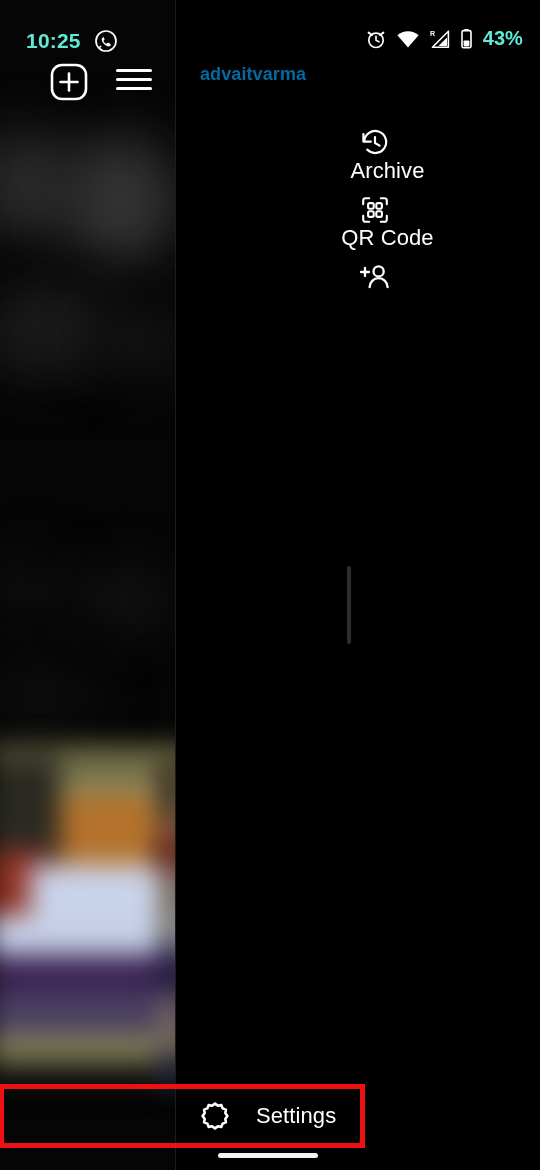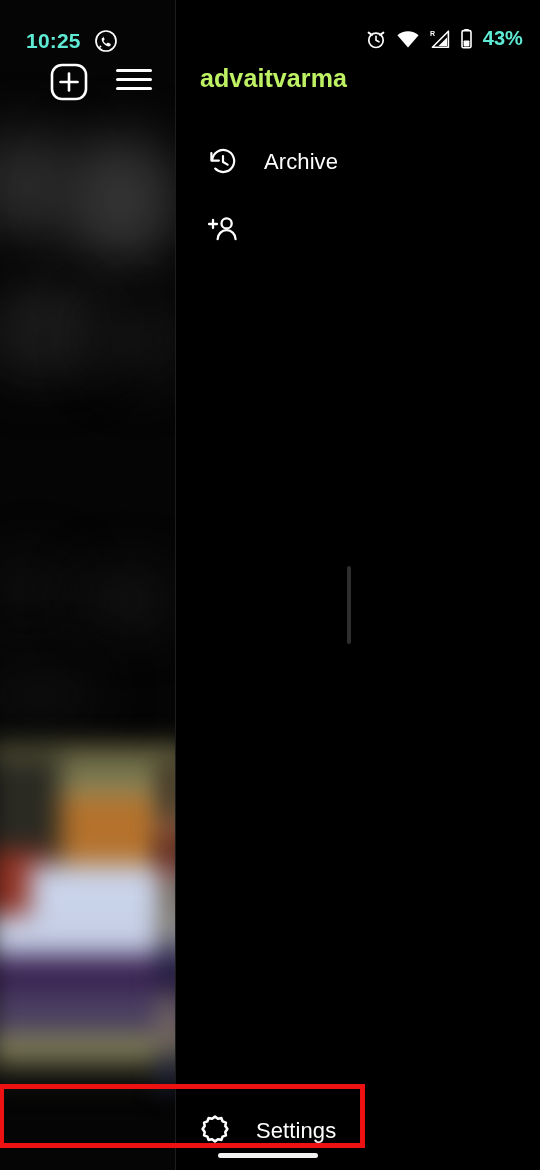--- a/index.html
+++ b/index.html
@@ -123,38 +123,39 @@
     width: 365px;
     height: 1170px;
     background: #000;
     border-left: 1px solid #1d1d1d;
     z-index: 30;
   }
   #drawer-username {
     position: absolute;
     left: 24px;
     top: 64px;
-    font-size: 25px;
+    font-size: 18px;
     font-weight: bold;
-    color: #bef264;
+    color: #0369a1;
     letter-spacing: 0.1px;
   }
   #menu-list {
     position: absolute;
     left: 0;
     top: 128px;
     width: 365px;
   }
   .menu-item {
     position: relative;
     height: 67px;
     display: flex;
     align-items: center;
     padding-left: 32px;
     box-sizing: border-box;
+    flex-direction: column;
   }
   .menu-icon {
     width: 30px;
     height: 30px;
     flex: 0 0 30px;
     display: flex;
     align-items: center;
     justify-content: center;
   }
   .menu-label {
@@ -166,21 +167,21 @@
   }
 
   
   #settings-row {
     position: absolute;
     left: 0;
     top: 1088px;
     width: 365px;
     height: 56px;
     display: flex;
-    align-items: flex-end;
+    align-items: center;
     padding-left: 24px;
     box-sizing: border-box;
   }
   #settings-highlight {
     position: absolute;
     left: -1px;
     top: 1084px;
     width: 366px;
     height: 64px;
     border: 5px solid #ee1111;
@@ -277,20 +278,35 @@
           <svg width="30" height="30" viewBox="0 0 30 30">
             <path d="M4.2 13.2 A11 11 0 1 1 7.2 21.6" fill="none" stroke="#fff" stroke-width="2.2" stroke-linecap="round"></path>
             <polyline points="3.4,6.0 3.4,13.6 10.9,13.6" fill="none" stroke="#fff" stroke-width="2.2" stroke-linecap="round" stroke-linejoin="round"></polyline>
             <polyline points="15,9.2 15,15 19.6,17.6" fill="none" stroke="#fff" stroke-width="2.2" stroke-linecap="round" stroke-linejoin="round"></polyline>
           </svg>
         </span>
         <span class="menu-label">Archive</span>
       </div>
 
 
+      <div class="menu-item">
+        <span class="menu-icon">
+          <svg width="30" height="30" viewBox="0 0 30 30">
+            <path d="M3.2 9.2 V5.4 A2.2 2.2 0 0 1 5.4 3.2 H9.2" fill="none" stroke="#fff" stroke-width="2.1" stroke-linecap="round"></path>
+            <path d="M20.8 3.2 H24.6 A2.2 2.2 0 0 1 26.8 5.4 V9.2" fill="none" stroke="#fff" stroke-width="2.1" stroke-linecap="round"></path>
+            <path d="M26.8 20.8 V24.6 A2.2 2.2 0 0 1 24.6 26.8 H20.8" fill="none" stroke="#fff" stroke-width="2.1" stroke-linecap="round"></path>
+            <path d="M9.2 26.8 H5.4 A2.2 2.2 0 0 1 3.2 24.6 V20.8" fill="none" stroke="#fff" stroke-width="2.1" stroke-linecap="round"></path>
+            <rect x="8.1" y="8.1" width="5.6" height="5.6" rx="1.6" fill="none" stroke="#fff" stroke-width="2.1"></rect>
+            <rect x="16.3" y="8.1" width="5.6" height="5.6" rx="1.6" fill="none" stroke="#fff" stroke-width="2.1"></rect>
+            <rect x="8.1" y="16.3" width="5.6" height="5.6" rx="1.6" fill="none" stroke="#fff" stroke-width="2.1"></rect>
+            <rect x="16.3" y="16.3" width="5.6" height="5.6" rx="1.6" fill="none" stroke="#fff" stroke-width="2.1"></rect>
+          </svg>
+        </span>
+        <span class="menu-label">QR Code</span>
+      </div>
 
 
 
       <div class="menu-item">
         <span class="menu-icon">
           <svg width="30" height="30" viewBox="0 0 30 30">
             <circle cx="18.6" cy="9.4" r="5.1" fill="none" stroke="#fff" stroke-width="2.3"></circle>
             <path d="M9.6 25.2 A9.0 9.0 0 0 1 27.6 25.2" fill="none" stroke="#fff" stroke-width="2.3" stroke-linecap="round"></path>
             <line x1="5.0" y1="6.0" x2="5.0" y2="14.0" stroke="#fff" stroke-width="2.3" stroke-linecap="round"></line>
             <line x1="1.0" y1="10.0" x2="9.0" y2="10.0" stroke="#fff" stroke-width="2.3" stroke-linecap="round"></line>

